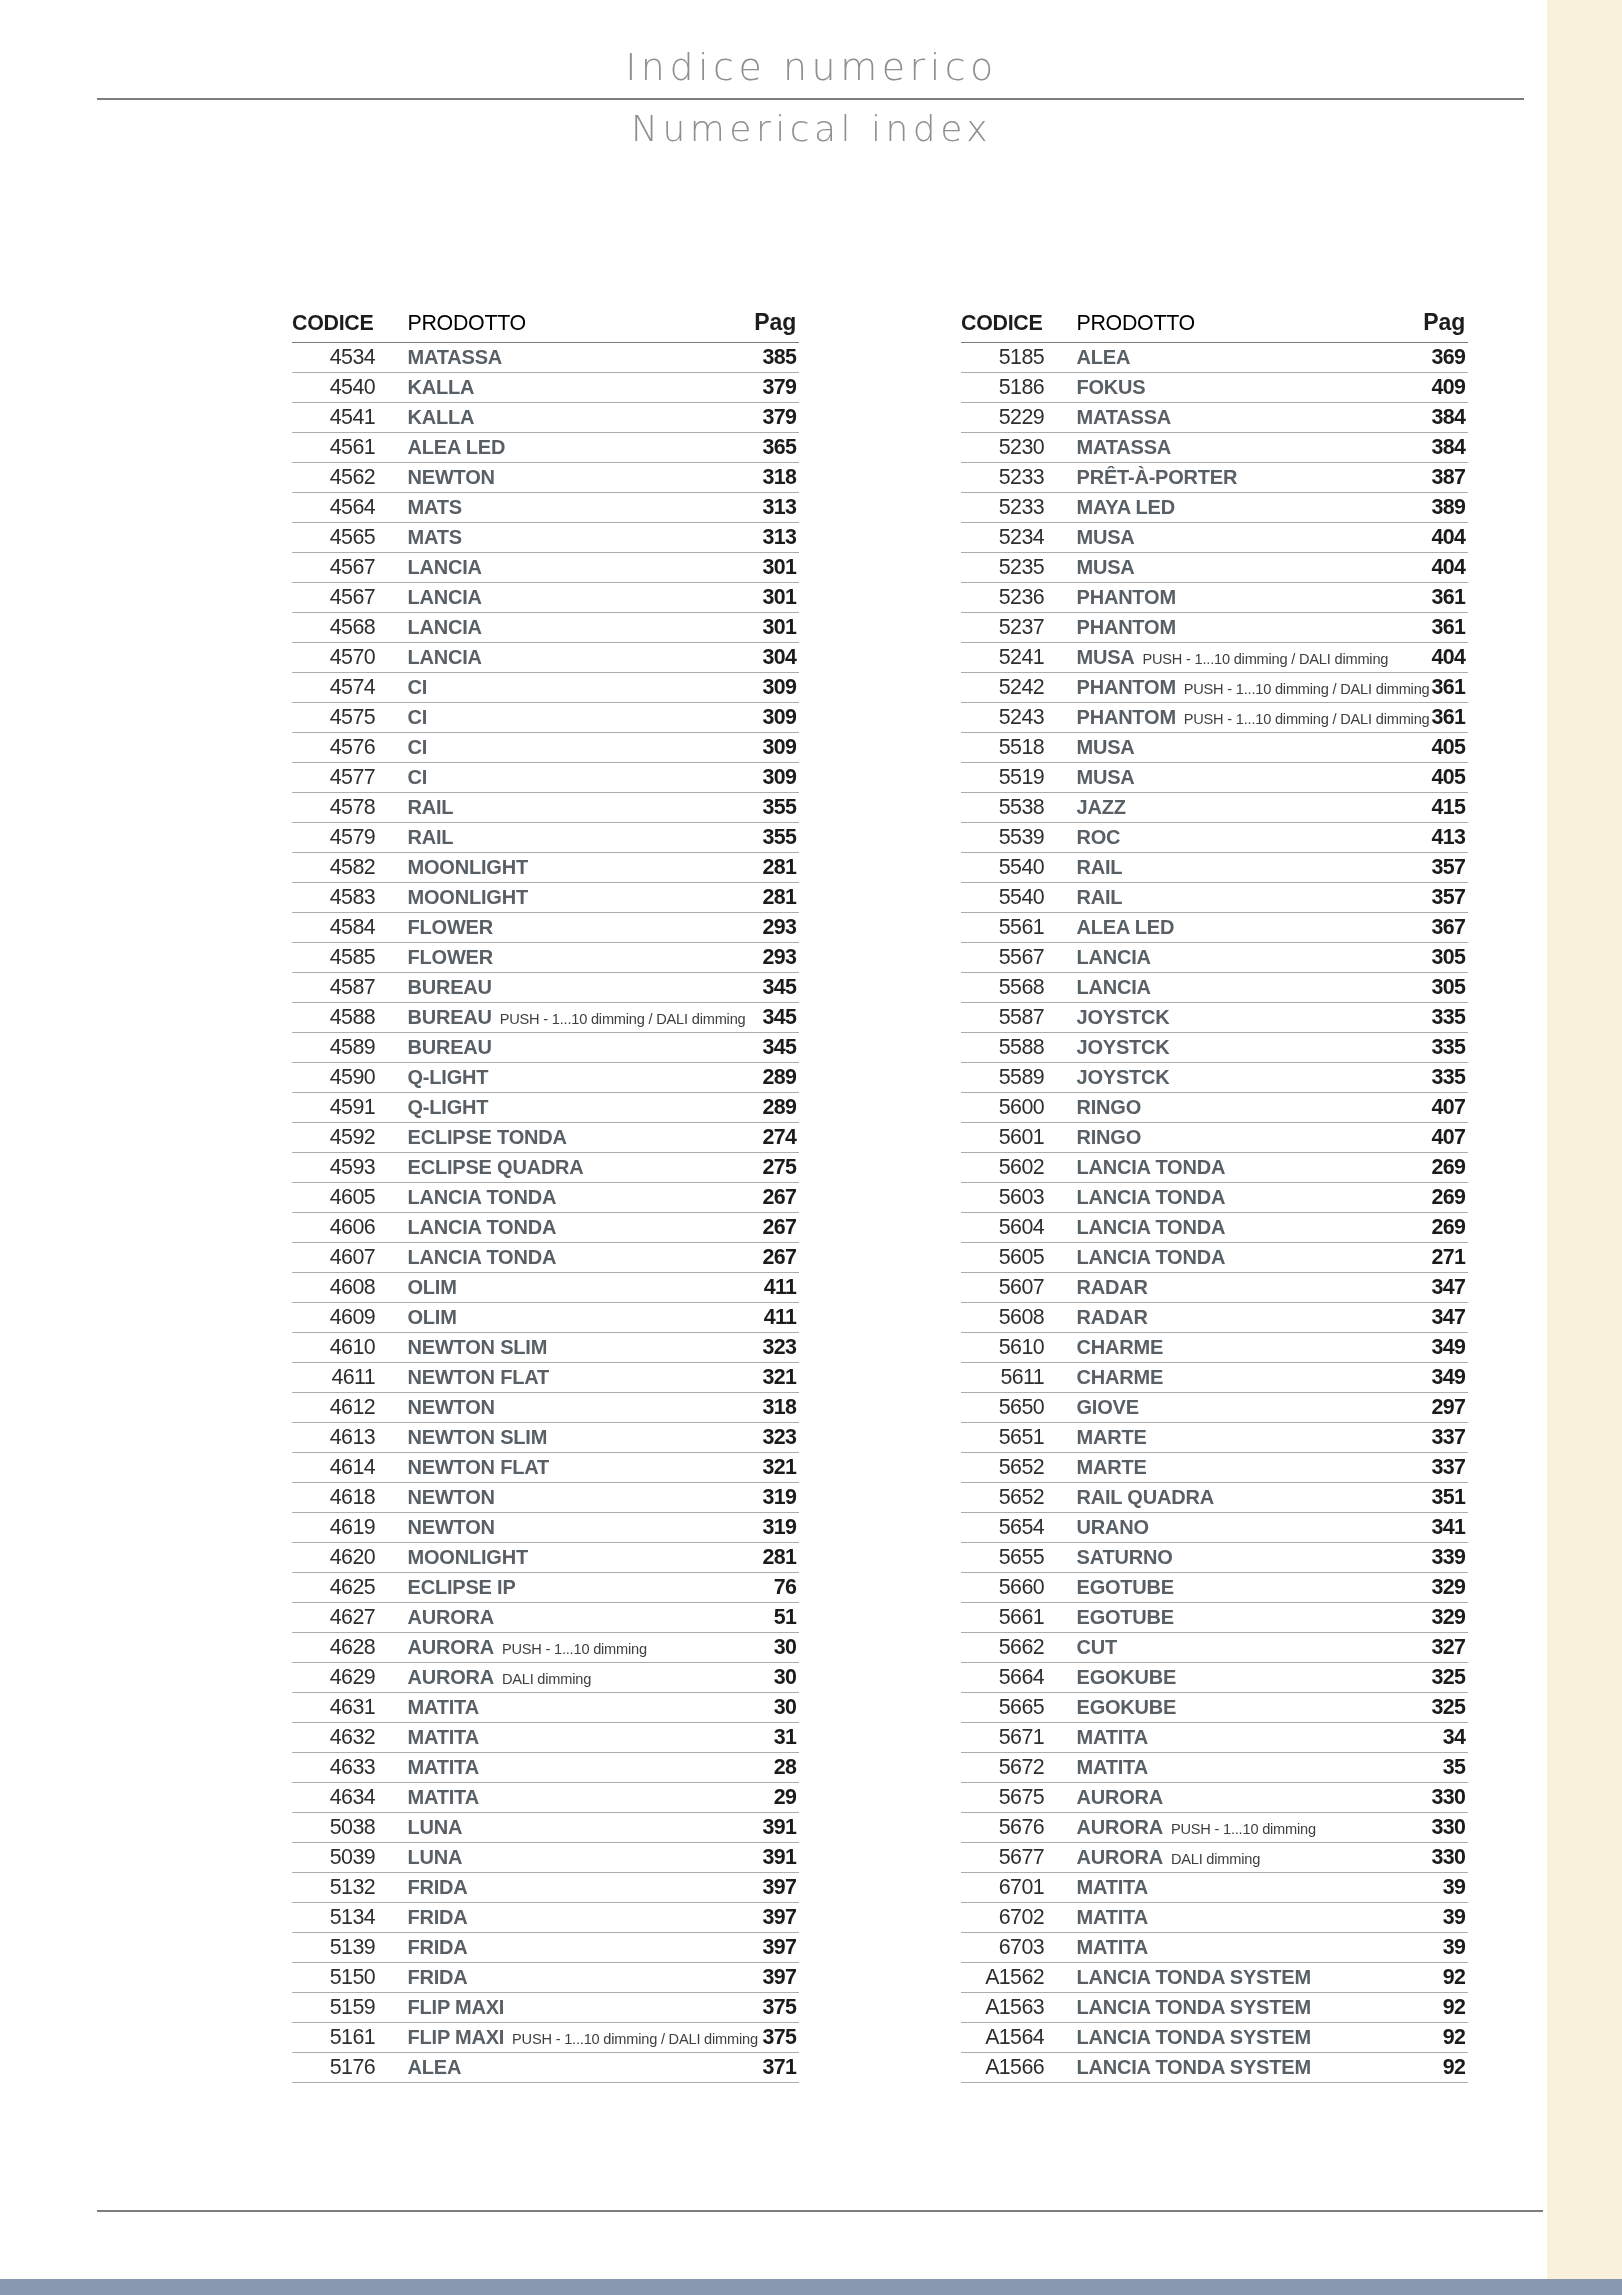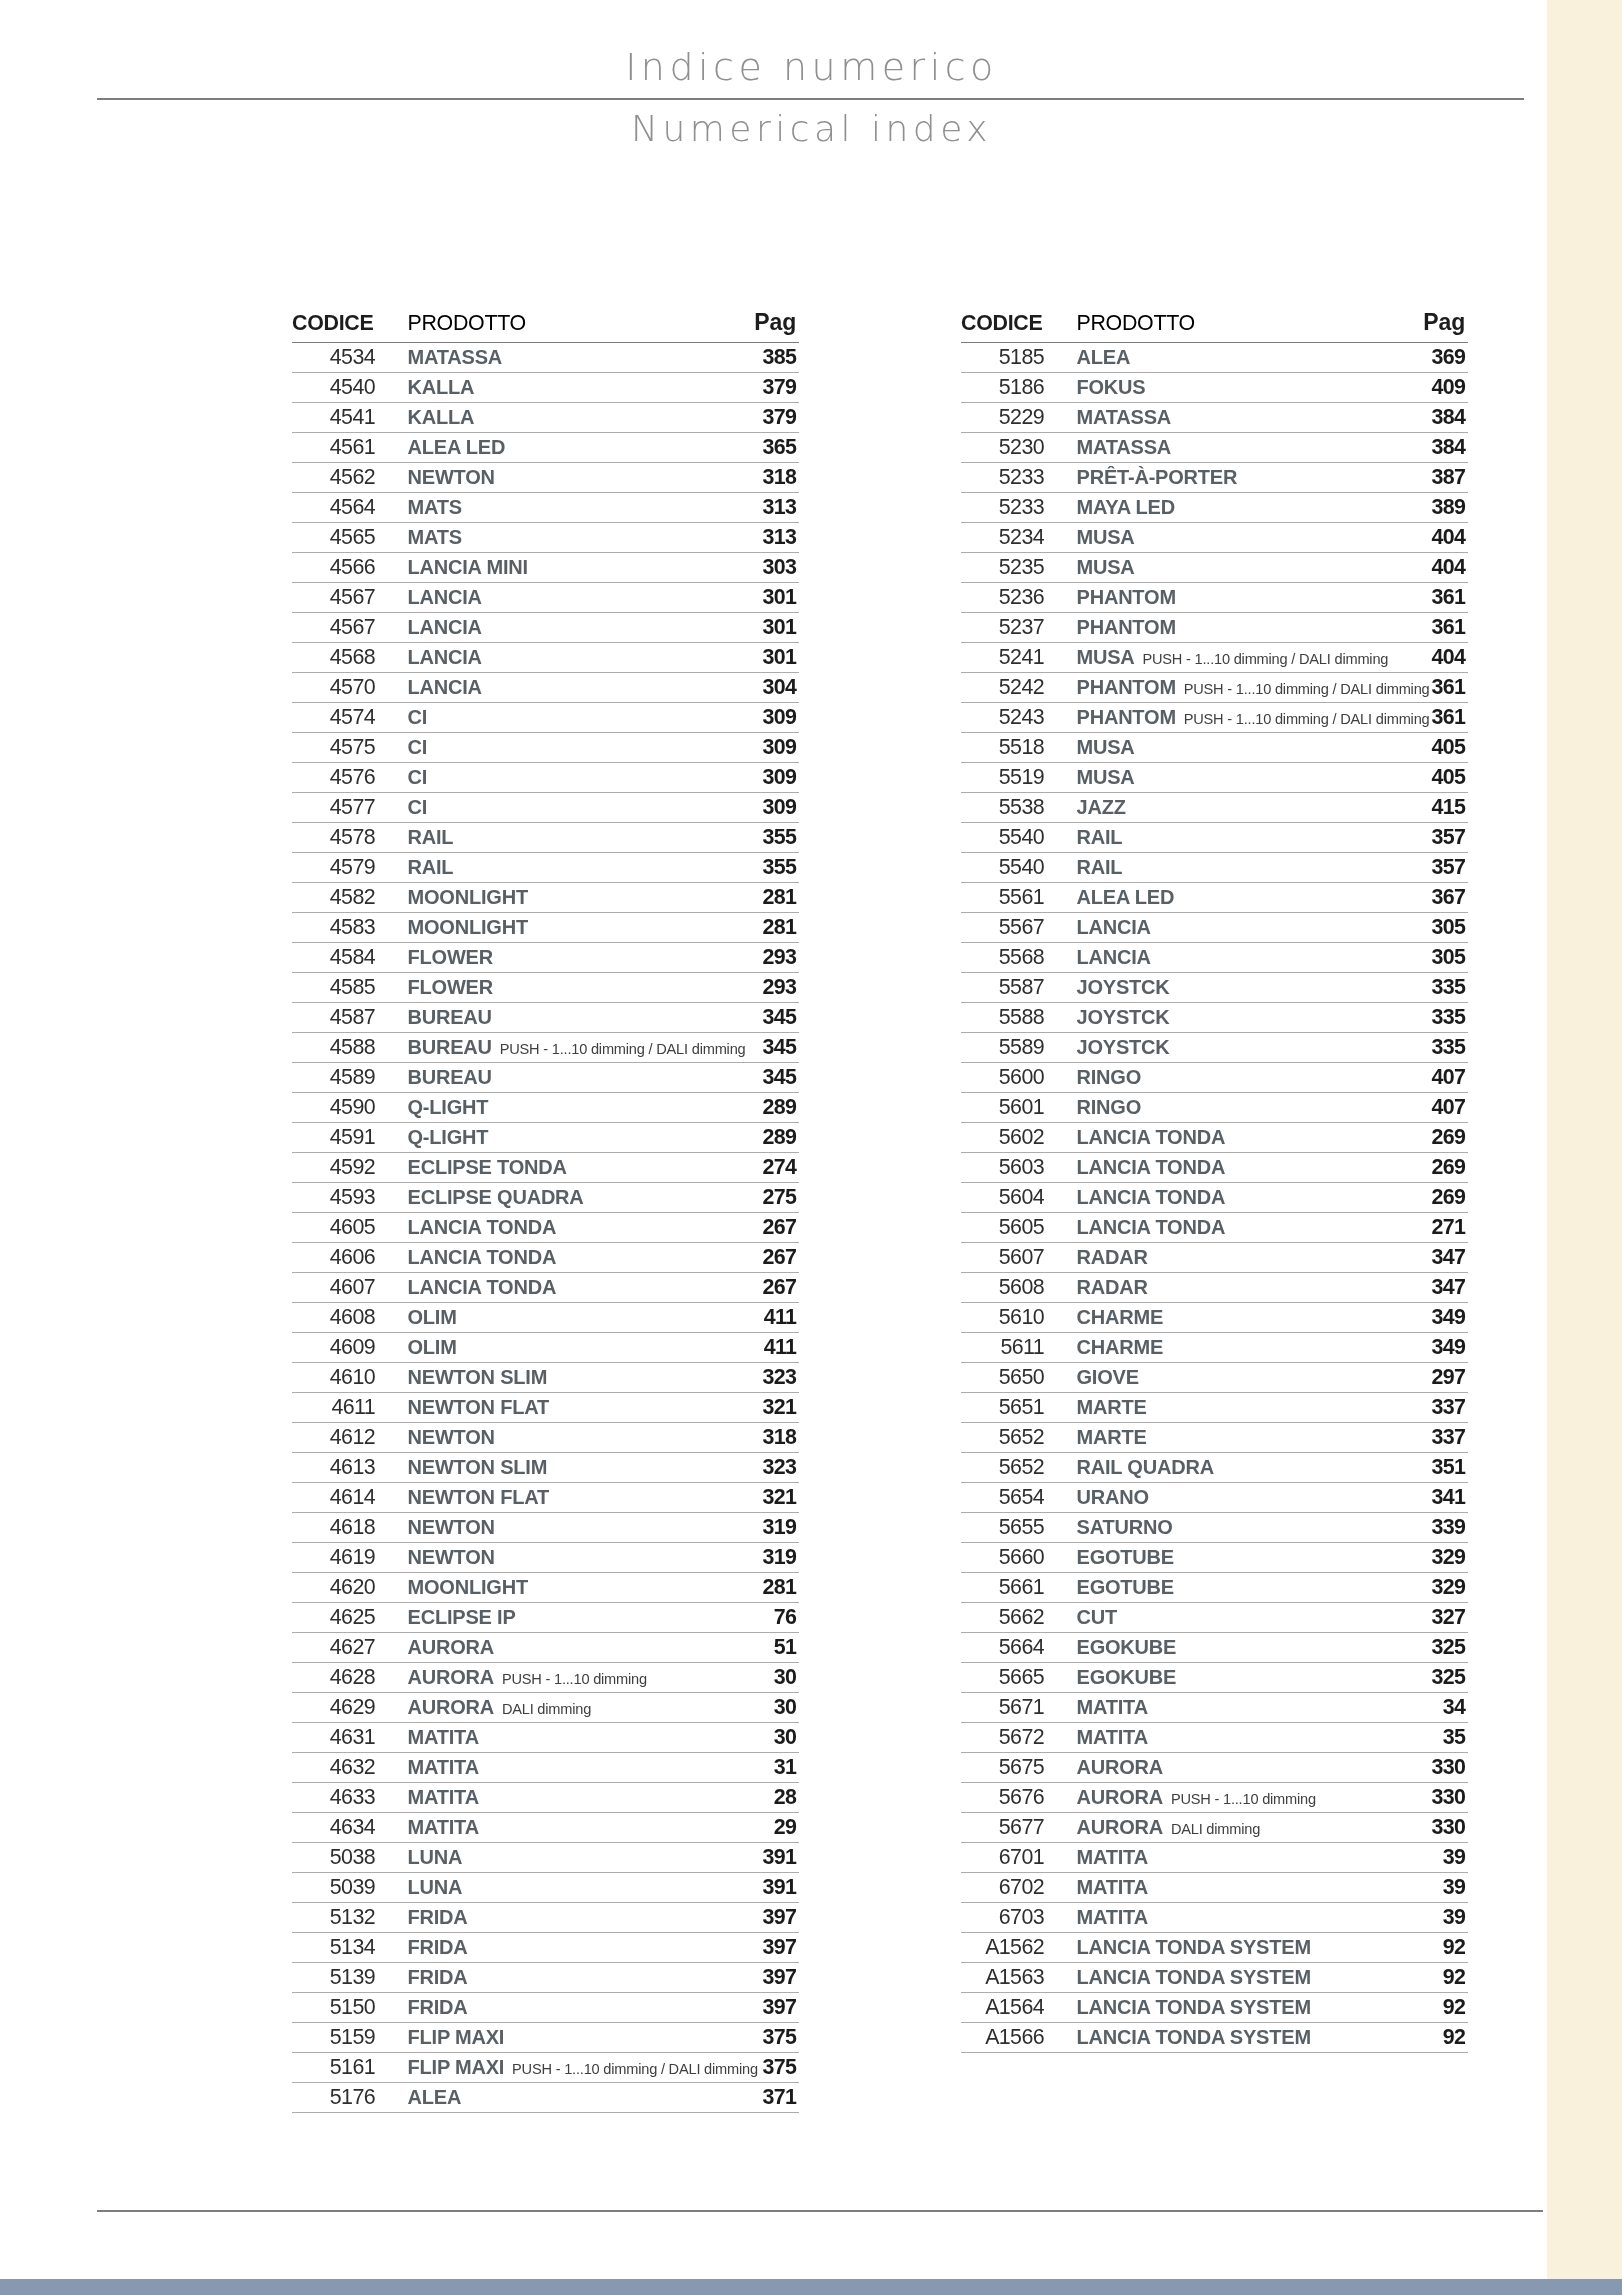--- a/index.html
+++ b/index.html
@@ -140,27 +140,20 @@
         <span class="pag">313</span>
       </div>
       <div class="row">
         <span class="code">4565</span>
         <span class="prod">
           <span class="pname">MATS</span>
         </span>
         <span class="pag">313</span>
       </div>
       <div class="row">
-        <span class="code">4566</span>
-        <span class="prod">
-          <span class="pname">LANCIA MINI</span>
-        </span>
-        <span class="pag">303</span>
-      </div>
-      <div class="row">
         <span class="code">4567</span>
         <span class="prod">
           <span class="pname">LANCIA</span>
         </span>
         <span class="pag">301</span>
       </div>
       <div class="row">
         <span class="code">4567</span>
         <span class="prod">
           <span class="pname">LANCIA</span>
@@ -633,20 +626,27 @@
         <span class="pag">405</span>
       </div>
       <div class="row">
         <span class="code">5538</span>
         <span class="prod">
           <span class="pname">JAZZ</span>
         </span>
         <span class="pag">415</span>
       </div>
       <div class="row">
+        <span class="code">5539</span>
+        <span class="prod">
+          <span class="pname">ROC</span>
+        </span>
+        <span class="pag">413</span>
+      </div>
+      <div class="row">
         <span class="code">5540</span>
         <span class="prod">
           <span class="pname">RAIL</span>
         </span>
         <span class="pag">357</span>
       </div>
       <div class="row">
         <span class="code">5540</span>
         <span class="prod">
           <span class="pname">RAIL</span>

